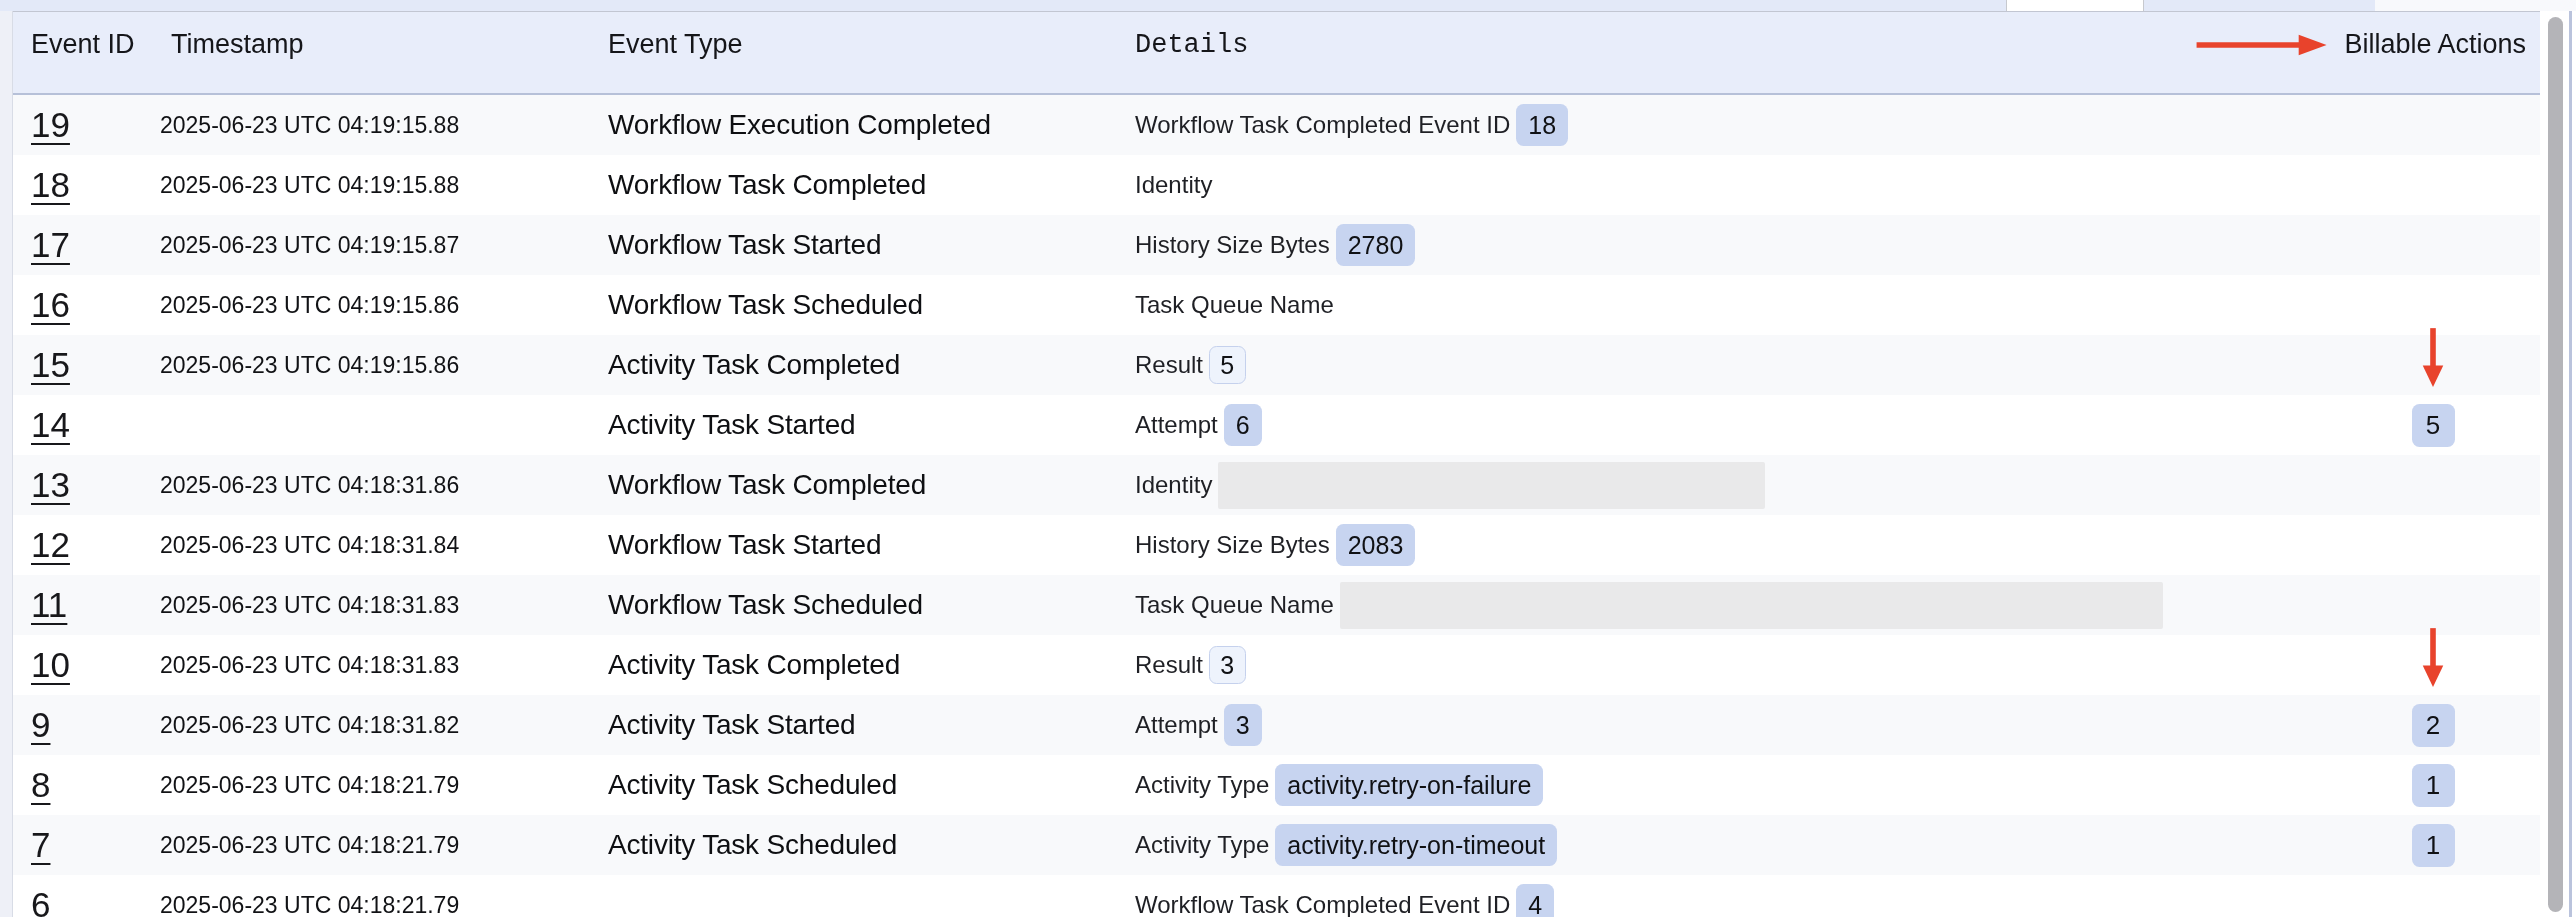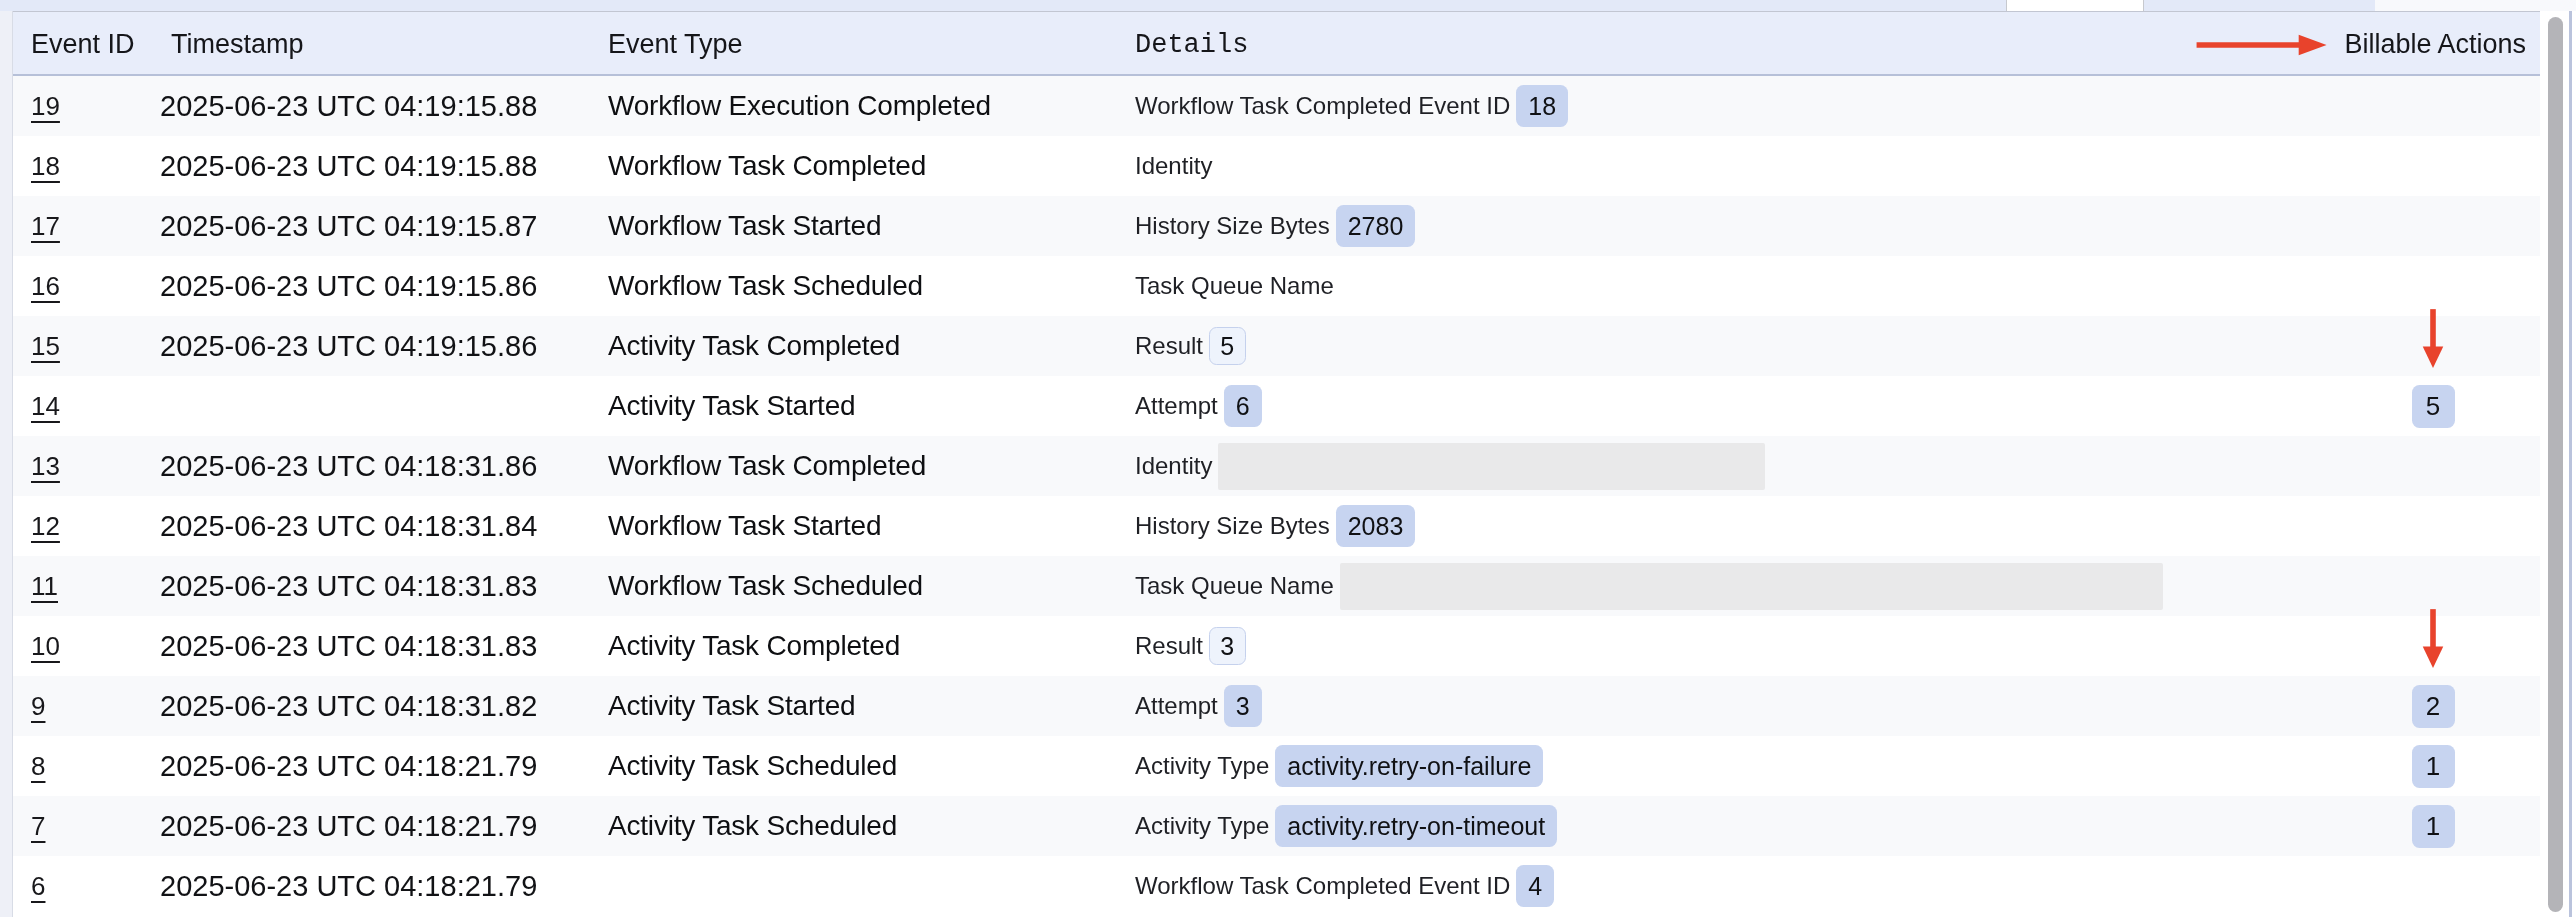--- a/index.html
+++ b/index.html
@@ -10,42 +10,42 @@
   .top-strip { position:absolute; left:0; top:0; width:2576px; height:11.2px; background:#e3e9f8; }
   .top-strip .seg-white { position:absolute; left:2006px; top:0; width:138px; height:11.2px;
     background:#ffffff; border-left:1.9px solid #c7c9ce; border-right:1.9px solid #c7c9ce; }
   .top-strip .seg-light { position:absolute; left:2375px; top:0; width:201px; height:11.2px; background:#f8f9fc; }
 
   .left-gutter { position:absolute; left:0; top:11.2px; width:12px; height:907px; background:#eef0f7; }
 
   .table-wrap { position:absolute; left:12px; top:11.2px; width:2528px; height:907px;
     border-left:0.9px solid #d8dce6; background:#ffffff; overflow:hidden; }
 
-  .thead { position:relative; width:100%; height:65px; background:#e8edfa;
+  .thead { position:relative; width:100%; height:84px; background:#e8edfa;
     border-top:1.9px solid #c2c6d2; border-bottom:2.8px solid #b6c0d8; }
   .th { position:absolute; top:0; height:65px; display:flex; align-items:center;
     font-size:27px; font-weight:500; color:#15161a; white-space:nowrap; }
   .th-id   { left:18px; }
   .th-ts   { left:158px; }
   .th-type { left:595px; }
   .th-det  { left:1122px;font-family:Liberation Mono, monospace; }
   .th-billable { right:14px; }
   .header-arrow { position:absolute; right:211px; top:19.6px; width:133px; height:26px; }
 
   .rows { position:relative; width:100%; }
   .row { position:relative; width:100%; height:60px; background:#ffffff; }
   .row.striped { background:#f8f9fb; }
   .cell { position:absolute; top:0; height:100%; display:flex; align-items:center; white-space:nowrap; }
   .cell-id   { left:18px; width:122px; }
-  .cell-ts   { left:147px; width:439px; font-size:29px; color:#111215; }
+  .cell-ts   { left:147px; width:439px; font-size:23px; color:#111215; }
   .cell-type { left:595px; width:523px; font-size:28px; font-weight:400; color:#0e0f12; letter-spacing:-0.2px; }
   .cell-details { left:1122px; right:187px; gap:6px; }
   .cell-billable { left:2361px; width:118px; justify-content:center; }
 
-  .id-link { font-size:26px; color:#18181b; text-decoration:underline;
+  .id-link { font-size:35px; color:#18181b; text-decoration:underline;
     text-underline-offset:5.6px; text-decoration-thickness:1.9px; cursor:pointer; }
 
   .detail-label { font-size:24px; color:#1f2025; }
   .badge { display:inline-flex; align-items:center; justify-content:center;
     font-size:25px; color:#101114; border-radius:7.5px; }
   .badge.solid { background:#c7d4f0; padding:6.5px 12px; }
   .badge.outline { background:#eef3fc; border:1.9px solid #c5d1ed; padding:3.7px 10.3px; }
   .redacted { height:47px; background:#e9e9ea; border-radius:1.9px; }
 
   .billable-badge { min-width:43px; height:43px; padding:0 9.3px; display:flex; align-items:center;

